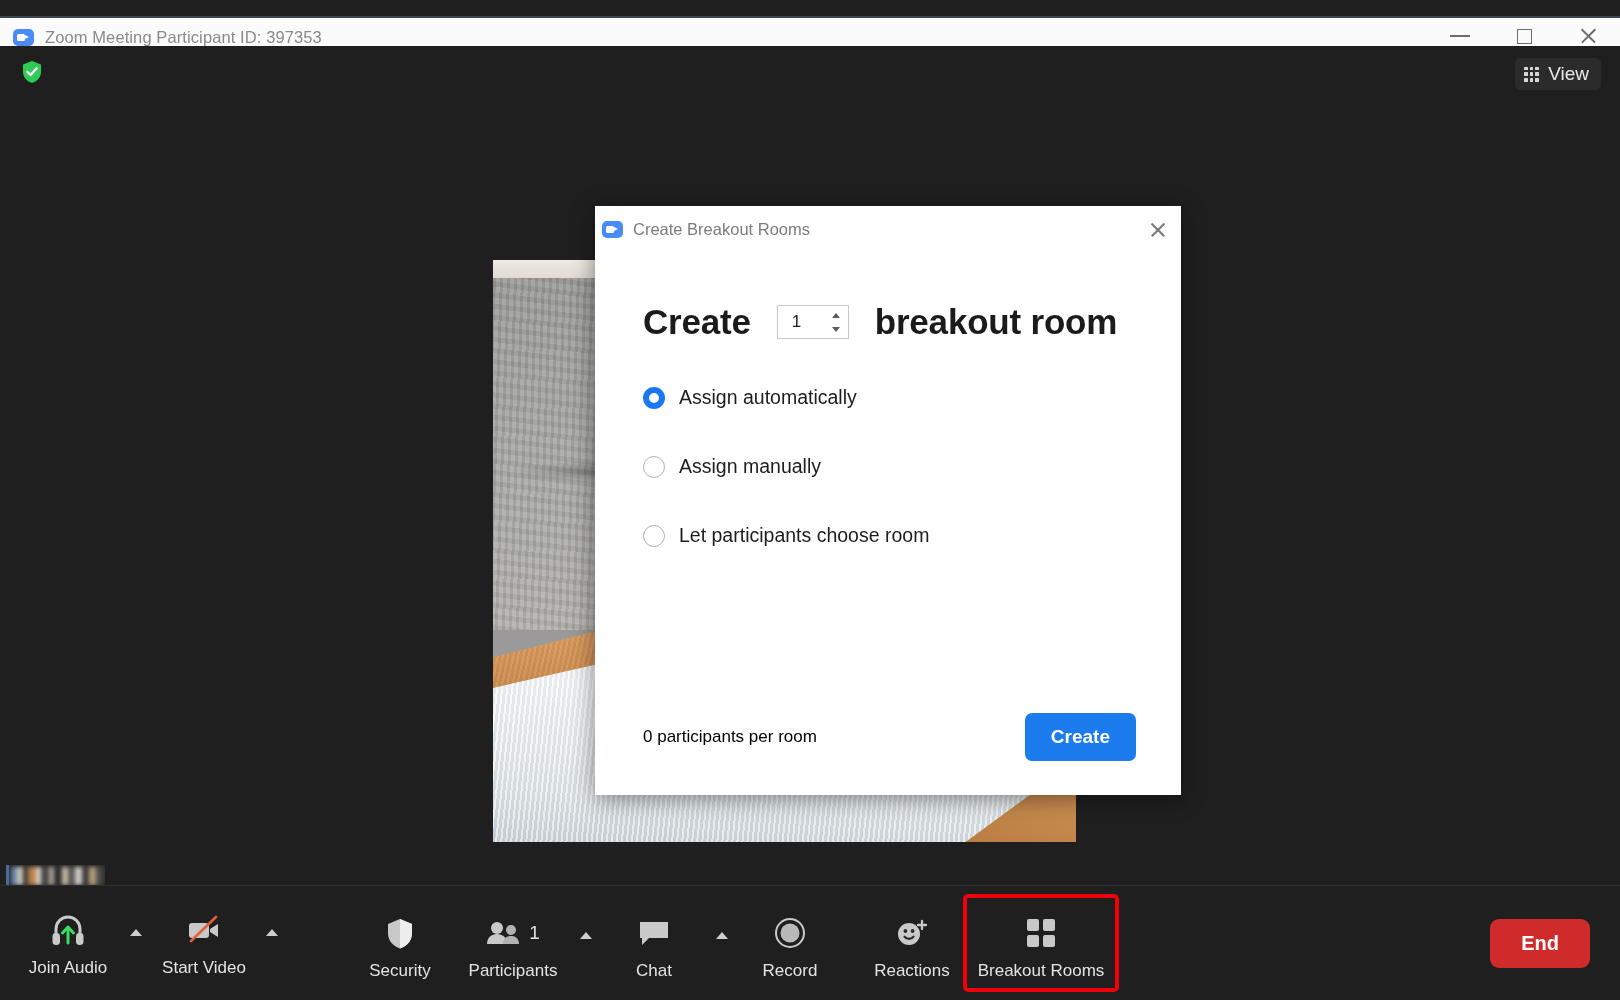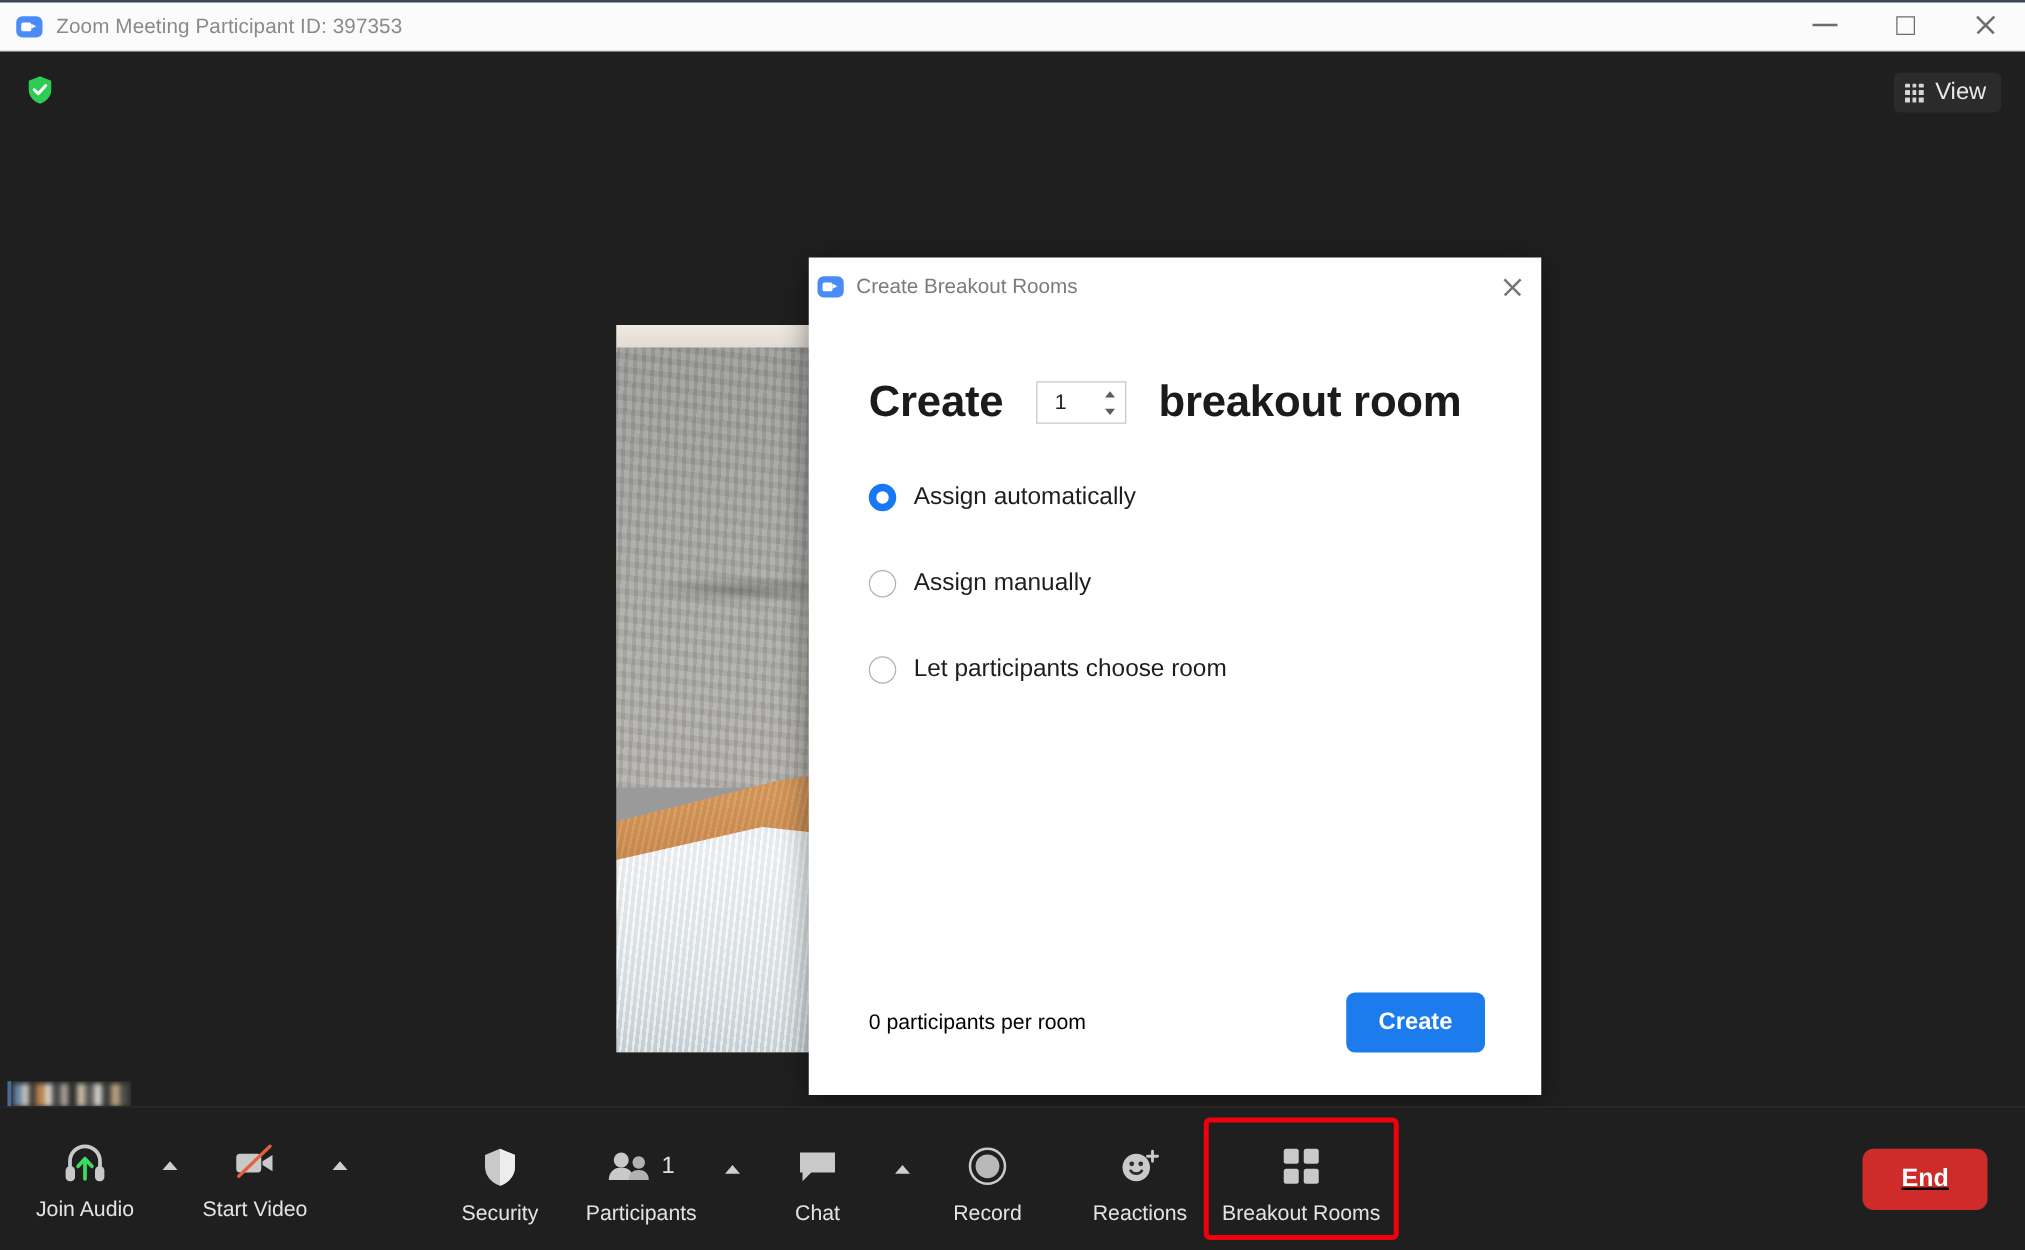--- a/index.html
+++ b/index.html
@@ -11,21 +11,21 @@
   }
   #app {
     position: relative;
     width: 1620px; height: 1000px;
     background: #202020;
     overflow: hidden;
   }
 
   
   .titlebar {
-    position: absolute; left: 0; top: 0;
+    position: absolute; left: 0; top: 16px;
     width: 1620px; height: 41px;
     background: #fbfbfb;
     border-bottom: 1px solid #e2e2e2;
     display: flex; align-items: center;
     border-top: 2px solid #3c4657;
   }
   .titlebar-left { display: flex; align-items: center; padding-left: 13px; gap: 11px; flex: 1; }
   .zoom-logo {
     width: 21px; height: 17px; border-radius: 5px;
     background: #4a8cf7;
@@ -147,22 +147,22 @@
       linear-gradient(90deg,#6e8bb0 0 7%, #d9d3c8 7% 13%, #3a3a3a 13% 19%,
       #c98a4e 19% 27%, #e8e4dc 27% 33%, #4a4a4a 33% 41%, #b8b0a2 41% 47%,
       #2e2e2e 47% 55%, #d8c9b0 55% 62%, #5a5a5a 62% 70%, #e0dcd4 70% 77%,
       #3c3c3c 77% 85%, #c0a880 85% 92%, #4e4e4e 92% 100%);
     filter: blur(2.2px);
     opacity: .92;
   }
 
   
   .dialog {
-    position: absolute; left: 647px; top: 206px;
-    width: 586px; height: 670px;
+    position: absolute; left: 595px; top: 206px;
+    width: 586px; height: 589px;
     background: #fff;
     box-shadow: 0 4px 22px rgba(0,0,0,.45);
     display: flex; flex-direction: column;
   }
   .dlg-head {
     height: 46px; display: flex; align-items: center;
     padding-left: 7px; position: relative; flex: none;
   }
   .dlg-head .zoom-logo { margin-right: 10px; }
   .dlg-title { font-size: 16.5px; color: #7b7b7b; }
@@ -238,21 +238,21 @@
   
   .toolbar {
     position: absolute; left: 0; bottom: 0;
     width: 1620px; height: 115px;
     background: #1f1f1f;
     border-top: 1px solid #2d2d2d;
     display: flex; align-items: center;
   }
   .tb-left { display: flex; align-items: flex-end; padding-left: 14px; }
   .tb-mid  { display: flex; align-items: flex-end; }
-  .tb-right{ margin-left: auto; padding-right: 30px; display: flex; align-items: center; text-decoration: underline; }
+  .tb-right{ margin-left: auto; padding-right: 30px; display: flex; align-items: center; }
   .tb-item {
     width: 108px; height: 86px;
     display: flex; flex-direction: column;
     align-items: center; justify-content: flex-end;
     gap: 9px; padding-bottom: 8px;
     color: #e3e3e3; font-size: 17px; cursor: pointer;
     border-radius: 8px; position: relative;
   }
   .tb-item .ico { height: 38px; display: flex; align-items: center; justify-content: center; }
   .tb-item.green { color: #2ecc55; }

